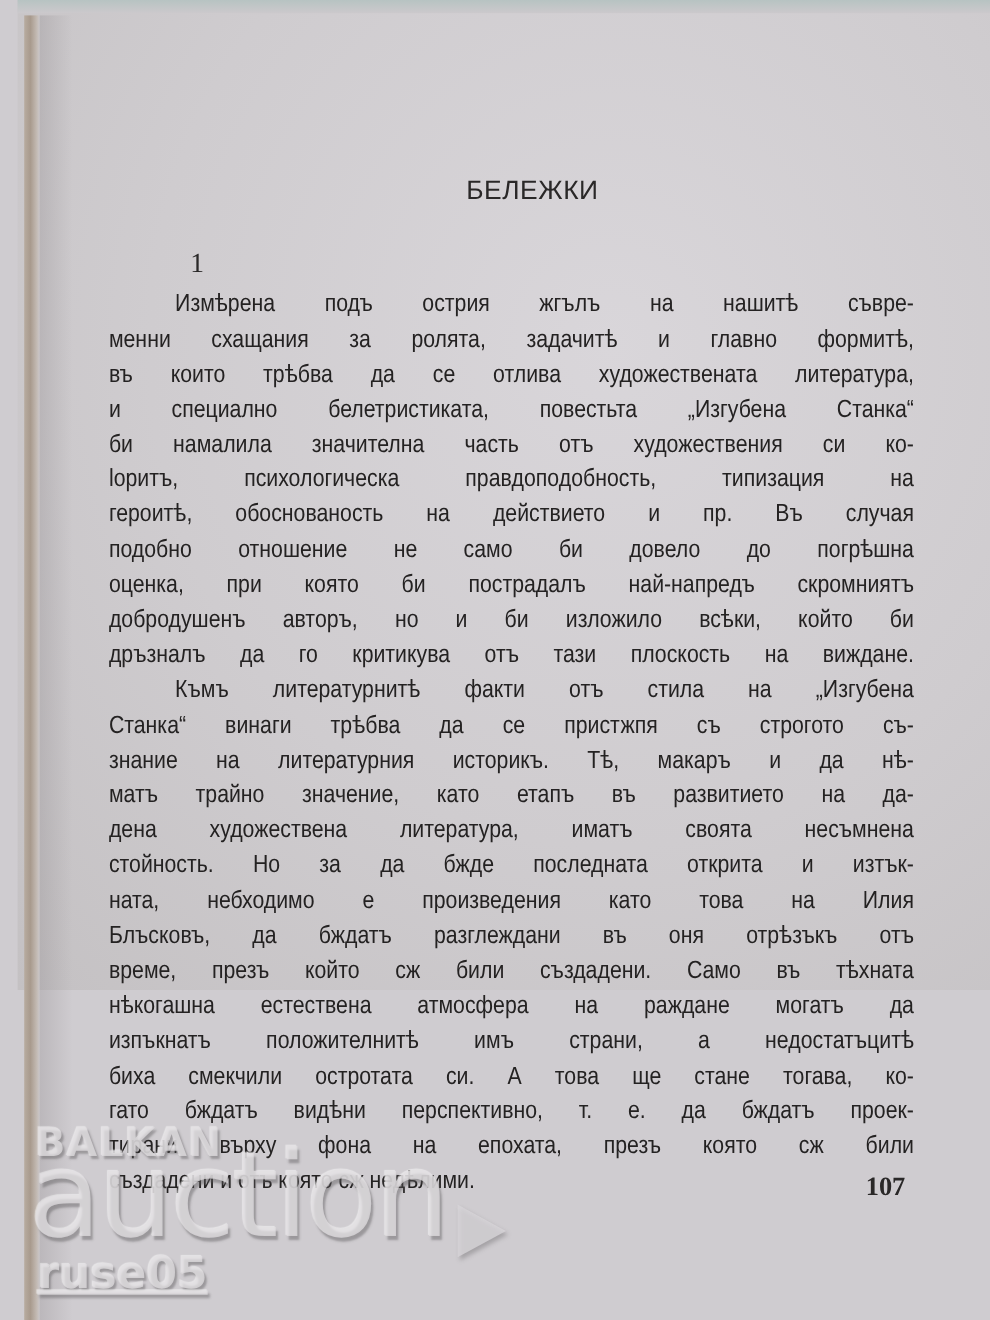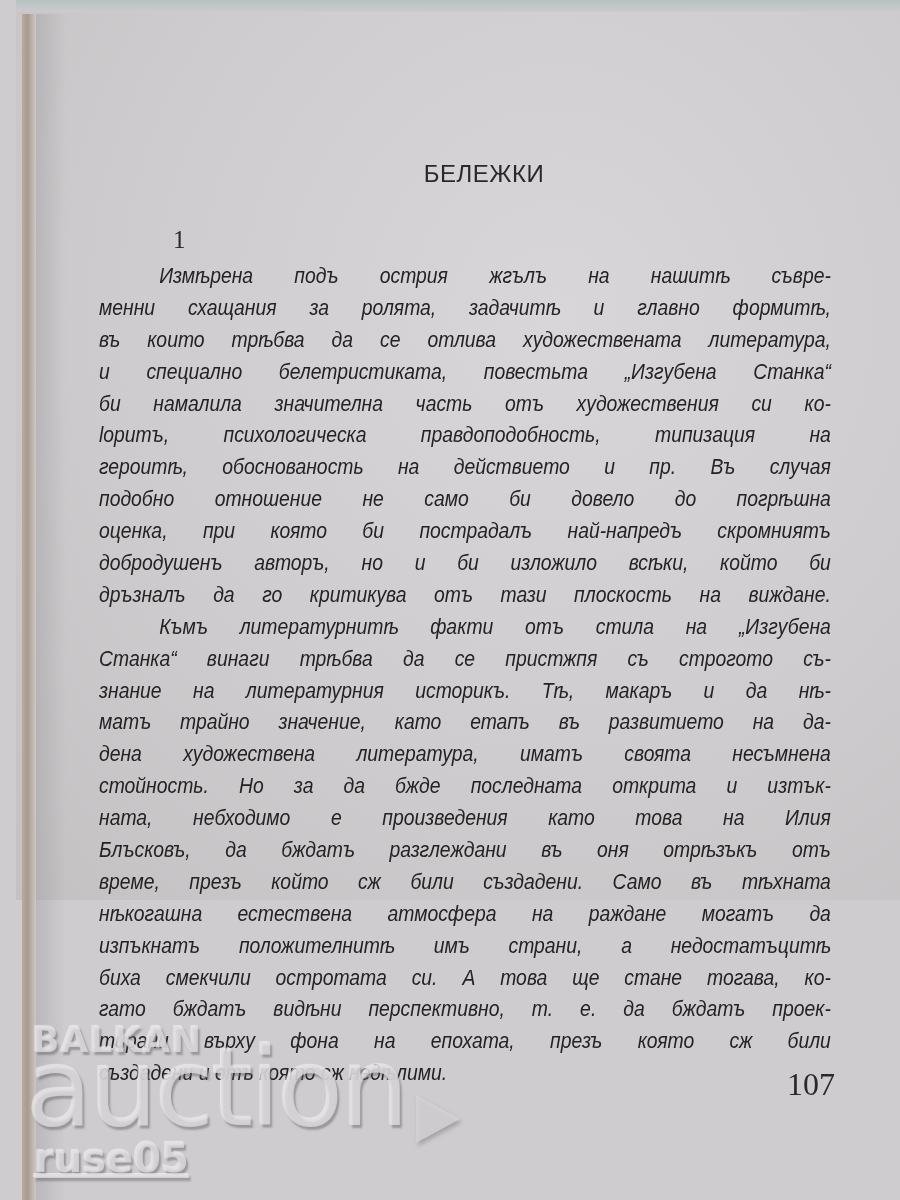--- a/index.html
+++ b/index.html
@@ -61,40 +61,39 @@
     }
     .text-block {
       position: absolute;
       left: 83px;
       top: 260px;
       width: 732px;
       color: #242222;
       font-family: "Liberation Sans", "DejaVu Sans", sans-serif;
       font-size: 22.5px;
       line-height: 31.9px;
-      font-style: italic;
     }
     .line {
       display: block;
       white-space: nowrap;
       text-align: justify;
       text-align-last: justify;
       height: 31.9px;
       transform: scaleX(0.86);
       transform-origin: left center;
       width: 851px;
     }
     .line.indent { padding-left: 70px; box-sizing: border-box; }
     .line.last { text-align-last: left; }
     .page-number {
       position: absolute;
       top: 1066px;
       left: 771px;
-      font-size: 32px;
-      font-weight: normal;
+      font-size: 24px;
+      font-weight: bold;
       color: #2a2828;
     }
     .watermark {
       position: absolute;
       left: 10px;
       top: 995px;
       color: rgba(225,223,226,0.75);
       text-shadow: 2px 3px 2px rgba(90,88,92,0.45), -1px -1px 1px rgba(255,255,255,0.5);
       font-family: "DejaVu Sans", sans-serif;
       font-weight: bold;

